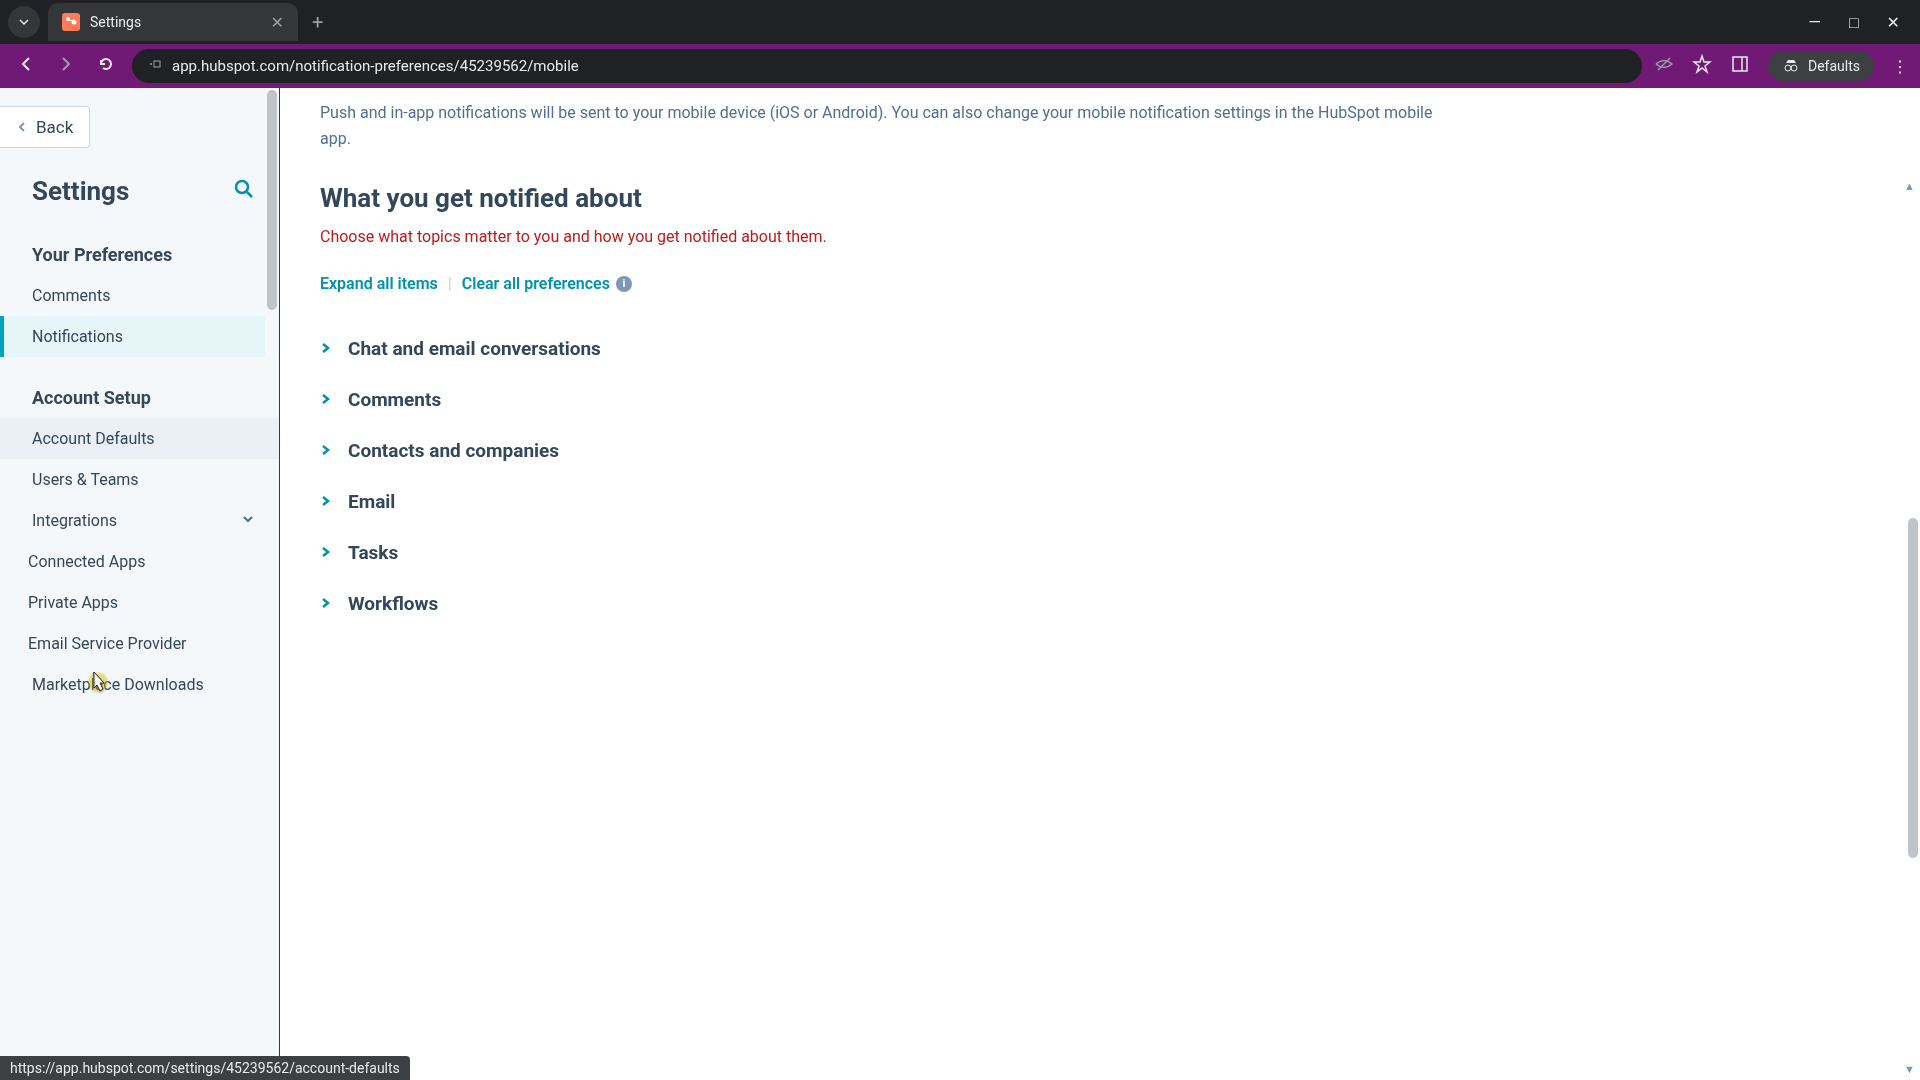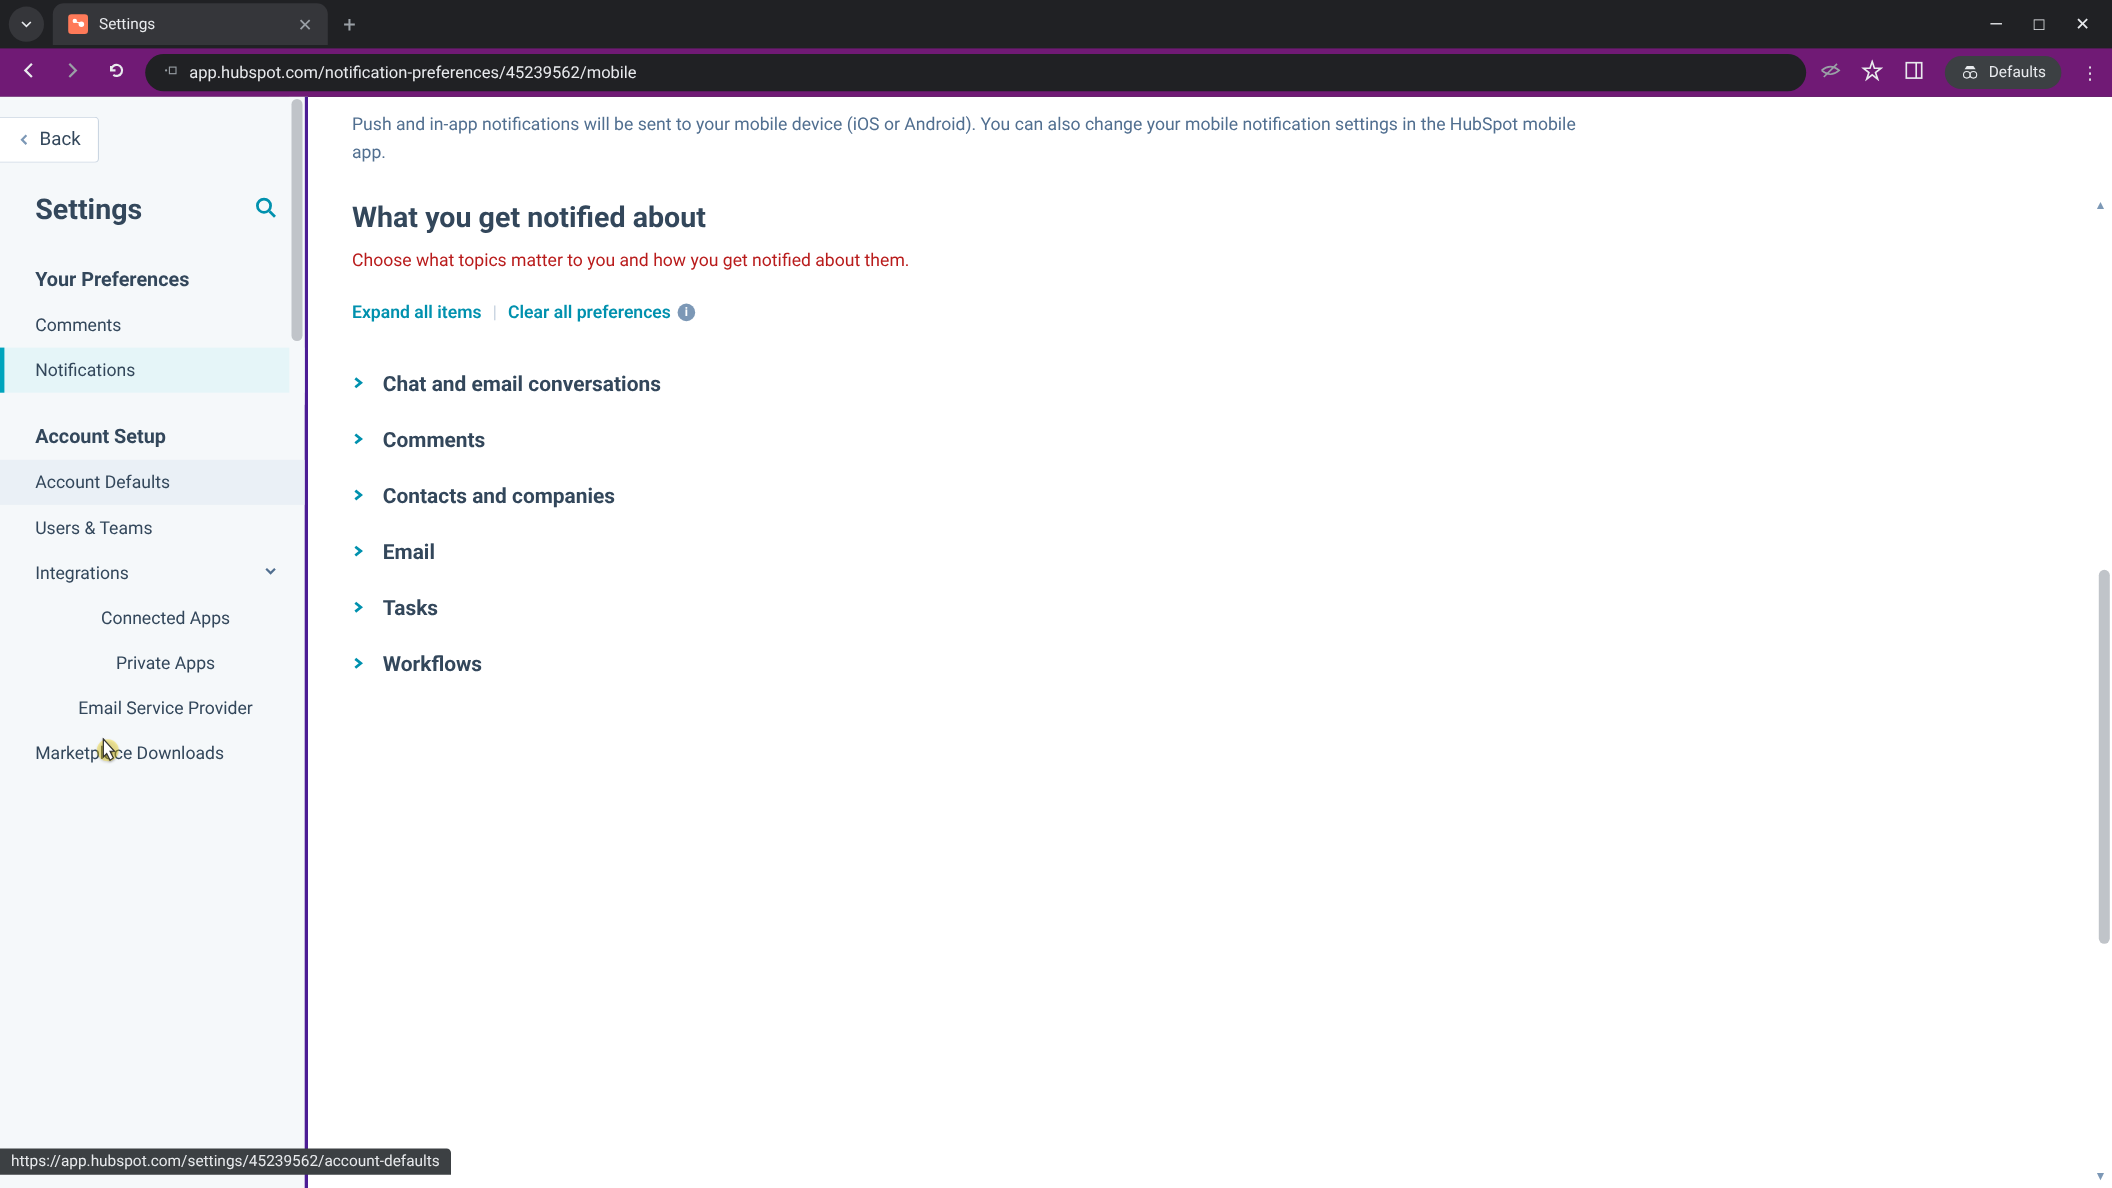--- a/index.html
+++ b/index.html
@@ -22,32 +22,32 @@
 .nav-btn.enabled { color: #e8eaed; }
 .url-bar { flex: 1; background: #202124; border-radius: 20px; height: 34px; display: flex; align-items: center; padding: 0 16px; color: #e8eaed; font-size: 15px; gap: 10px; }
 .url-secure { color: #9aa0a6; }
 .toolbar-icons { display: flex; gap: 18px; align-items: center; color: #e8eaed; }
 .incognito-badge { background: #3c4043; border-radius: 20px; padding: 6px 14px; display: flex; align-items: center; gap: 8px; font-size: 14px; }
 
 
 .app { display: flex; height: calc(1080px - 88px); position: relative; }
 
 
-.sidebar { width: 280px; background: #f5f8fa; border-right: 3px solid #4c1d95; position: relative; overflow-y: auto; }
+.sidebar { width: 280px; background: #f5f8fa; border-right: 1px solid #4c1d95; position: relative; overflow-y: auto; }
 .back-btn { display: inline-flex; align-items: center; gap: 8px; border: 1px solid #cbd6e2; background: #fff; padding: 10px 16px; margin: 18px 0 0 0; font-size: 17px; color: #33475b; cursor: pointer; border-radius: 0 4px 4px 0; border-left: none; }
 .back-btn svg { width: 12px; height: 12px; }
 .sidebar-header { display: flex; align-items: center; justify-content: space-between; padding: 28px 24px 18px 32px; }
 .sidebar-title { font-size: 26px; font-weight: 700; color: #33475b; }
 .search-icon { color: #0091ae; cursor: pointer; }
 .nav-section { padding: 10px 0; }
 .nav-section-title { font-size: 18px; font-weight: 700; color: #33475b; padding: 10px 24px 10px 32px; }
 .nav-item { display: flex; align-items: center; justify-content: space-between; padding: 11px 24px 11px 32px; font-size: 16px; color: #33475b; cursor: pointer; }
 .nav-item.active { background: #e5f5f8; border-left: 4px solid #00a4bd; padding-left: 28px; color: #33475b; }
 .nav-item.hover { background: #eaf0f6; }
-.nav-item.sub { padding-left: 48px; justify-content: center; }
+.nav-item.sub { padding-left: 28px; }
 .nav-item .chevron { color: #516f90; }
 
 
 .main { flex: 1; padding: 12px 40px 40px 40px; overflow-y: auto; position: relative; }
 .sidebar-scroll-track { position: absolute; right: 0; top: 0; width: 14px; height: 280px; background: #f5f8fa; }
 .sidebar-scroll-thumb { position: absolute; right: 2px; top: 2px; width: 10px; height: 220px; background: #c0c4c9; border-radius: 5px; }
 
 .intro-text { color: #516f90; font-size: 16px; line-height: 1.6; max-width: 1120px; }
 .section-title { font-size: 26px; font-weight: 700; color: #33475b; margin-top: 32px; }
 .section-desc { color: #b91c1c; font-size: 16px; margin-top: 14px; }
@@ -62,21 +62,21 @@
 .search-box input { width: 100%; height: 44px; border: 1px solid #cbd6e2; border-radius: 4px; padding: 0 44px 0 14px; font-size: 16px; color: #33475b; }
 .search-box input::placeholder { color: #7c98b6; }
 .search-box .search-btn { position: absolute; right: 10px; top: 50%; transform: translateY(-50%); color: #0091ae; cursor: pointer; }
 
 .topic-list { margin-top: 30px; max-width: 1120px; }
 .topic-item { display: flex; align-items: center; gap: 16px; padding: 14px 0; cursor: pointer; }
 .topic-chevron { color: #0091ae; font-size: 16px; }
 .topic-label { font-size: 19px; font-weight: 700; color: #33475b; }
 
 
-.status-bar { position: absolute; bottom: 12px; left: 0; background: #3c4043; color: #e8eaed; font-size: 14px; padding: 4px 10px; border-top-right-radius: 4px; }
+.status-bar { position: absolute; bottom: 0; left: 0; background: #3c4043; color: #e8eaed; font-size: 14px; padding: 4px 10px; border-top-right-radius: 4px; }
 
 
 .cursor { position: absolute; left: 86px; top: 580px; z-index: 100; pointer-events: none; }
 .cursor svg { filter: drop-shadow(0 1px 1px rgba(0,0,0,0.4)); }
 
 .main-scroll-arrow-top { position: absolute; right: 5px; top: 92px; font-size: 11px; color: #7c98b6; }
 .main-scroll-arrow-bot { position: absolute; right: 5px; bottom: 4px; font-size: 11px; color: #7c98b6; }
 .main-scroll-thumb { position: absolute; right: 2px; top: 430px; width: 10px; height: 340px; background: #c0c4c9; border-radius: 5px; }
 </style>
 </head>

